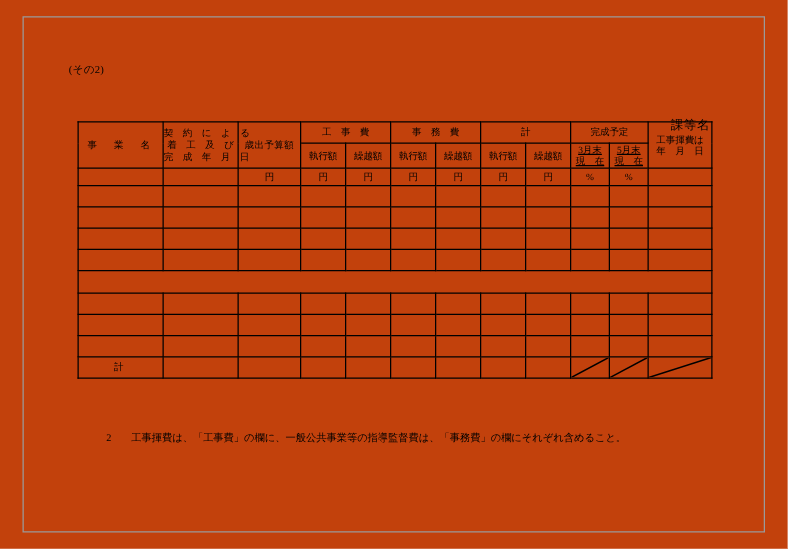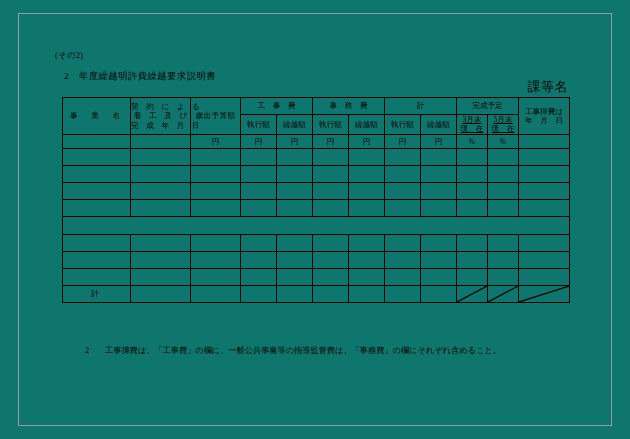--- a/index.html
+++ b/index.html
@@ -11,21 +11,21 @@
     width: 630px;
     height: 439px;
     font-family: "Liberation Serif", serif;
     color: #000000;
     overflow: hidden;
   }
   .page {
     position: relative;
     width: 630px;
     height: 439px;
-    background: #0f766e;
+    background: #c2410c;
   }
   .page-border {
     position: absolute;
     left: 18px;
     top: 13px;
     width: 594px;
     height: 413px;
     border: 1px solid #9a9a9a;
     box-sizing: border-box;
   }
@@ -39,22 +39,22 @@
   .doc-title {
     position: absolute;
     left: 64px;
     top: 70px;
     font-size: 9.2px;
     letter-spacing: 0.6px;
   }
   .dept-label {
     position: absolute;
     right: 62px;
-    top: 78px;
-    font-size: 13px;
+    top: 93px;
+    font-size: 10px;
     letter-spacing: 0.5px;
   }
   table.main {
     position: absolute;
     left: 62px;
     top: 97px;
     width: 507px;
     border-collapse: collapse;
     table-layout: fixed;
   }
@@ -122,21 +122,20 @@
     padding-left: 30px;
   }
 </style>
 </head>
 <body>
 
 <div class="page">
   <div class="page-border"></div>
 
   <div class="note-top">(その2)</div>
-  <div class="doc-title">2　年度繰越明許費繰越要求説明書</div>
   <div class="dept-label">課等名</div>
 
   <table class="main">
     <colgroup>
       <col style="width:68px">
       <col style="width:60px">
       <col style="width:50px">
       <col style="width:36px">
       <col style="width:36px">
       <col style="width:36px">

